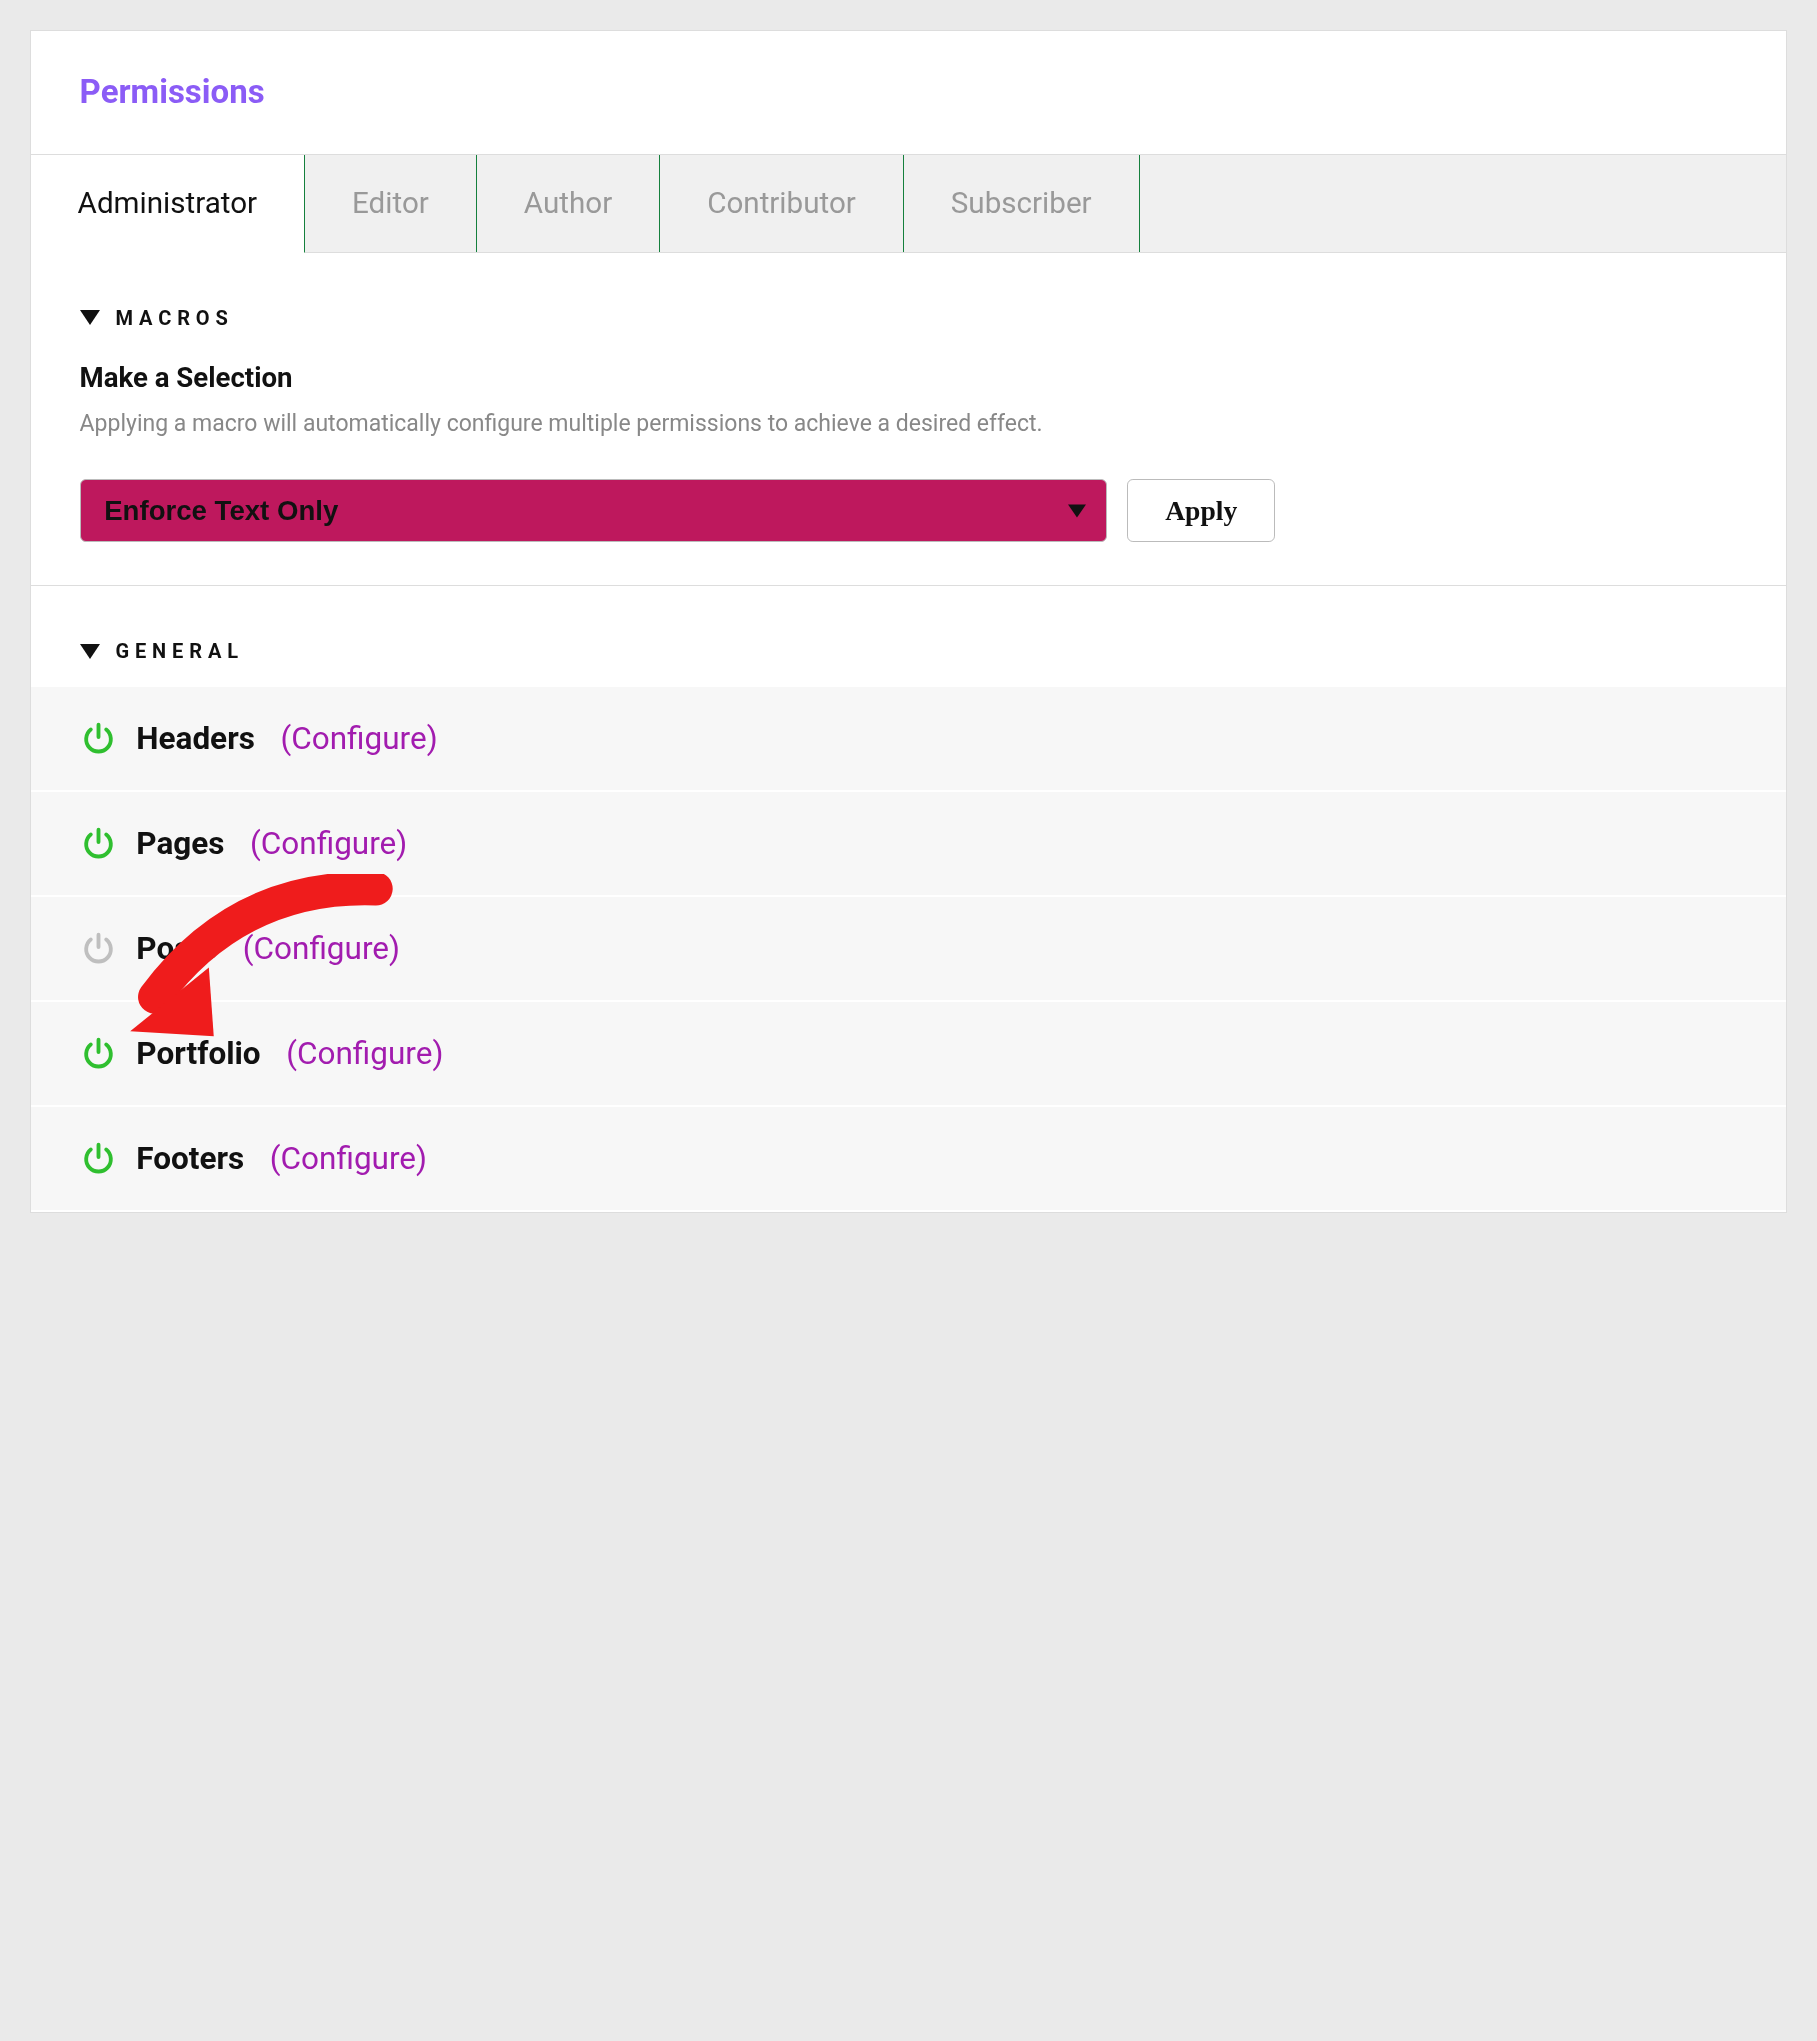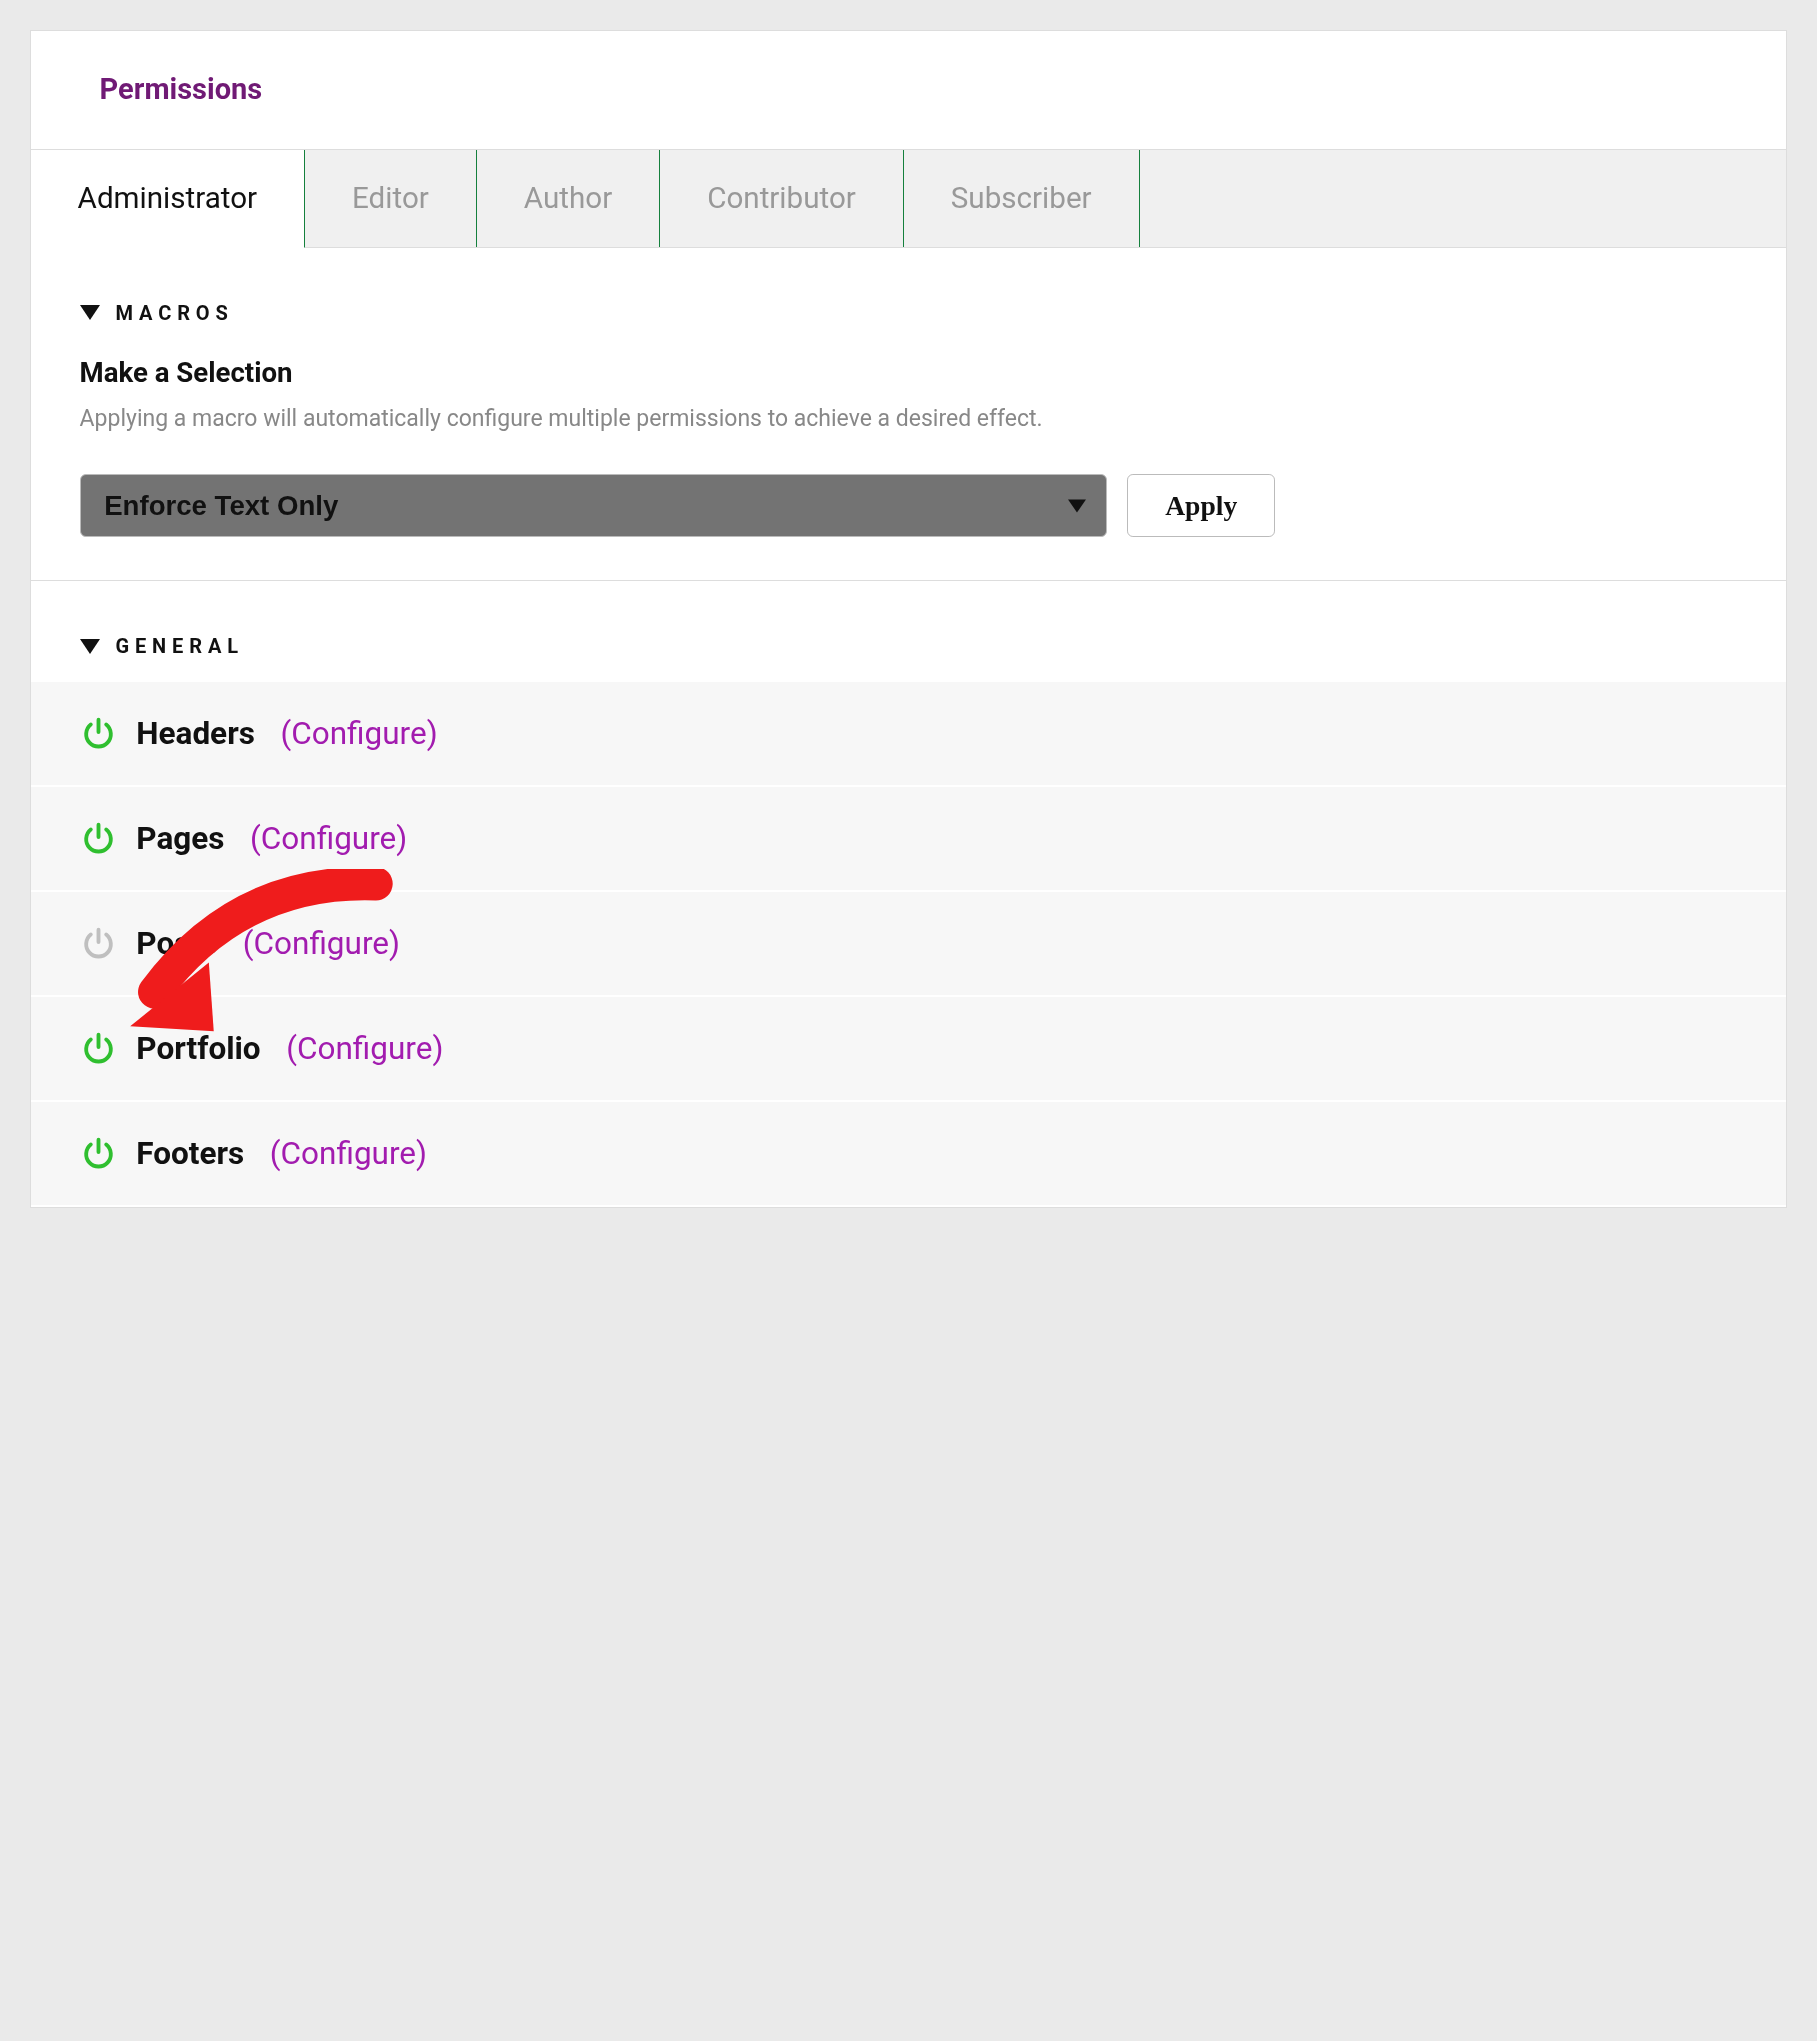--- a/index.html
+++ b/index.html
@@ -10,24 +10,23 @@
   }
   .panel {
     background: #fff;
     border: 1px solid #ddd;
   }
   .panel-header {
     padding: 41px 49px 43px;
     border-bottom: 1px solid #ddd;
   }
   .panel-title {
-    font-size: 29px;
-    font-weight: 700;
-    color: #701a75;
-    margin-left: 20px;
+    font-size: 33px;
+    font-weight: 700;
+    color: #8b5cf6;
   }
   .tabs {
     display: flex;
     background: #f0f0f0;
     border-bottom: 1px solid #ddd;
   }
   .tab {
     padding: 31.5px 47px;
     font-size: 29.6px;
     font-weight: 400;
@@ -89,21 +88,21 @@
   }
   .select select {
     width: 100%;
     height: 63px;
     padding: 0 39px 0 23.6px;
     font-size: 27.6px;
     font-weight: 600;
     color: #111;
     border: 1px solid #bbb;
     border-radius: 5.9px;
-    background: #737373;
+    background: #be185d;
     appearance: none;
     -webkit-appearance: none;
   }
   .select::after {
     content: "";
     position: absolute;
     right: 21.7px;
     top: 50%;
     transform: translateY(-50%);
     width: 0; height: 0;

